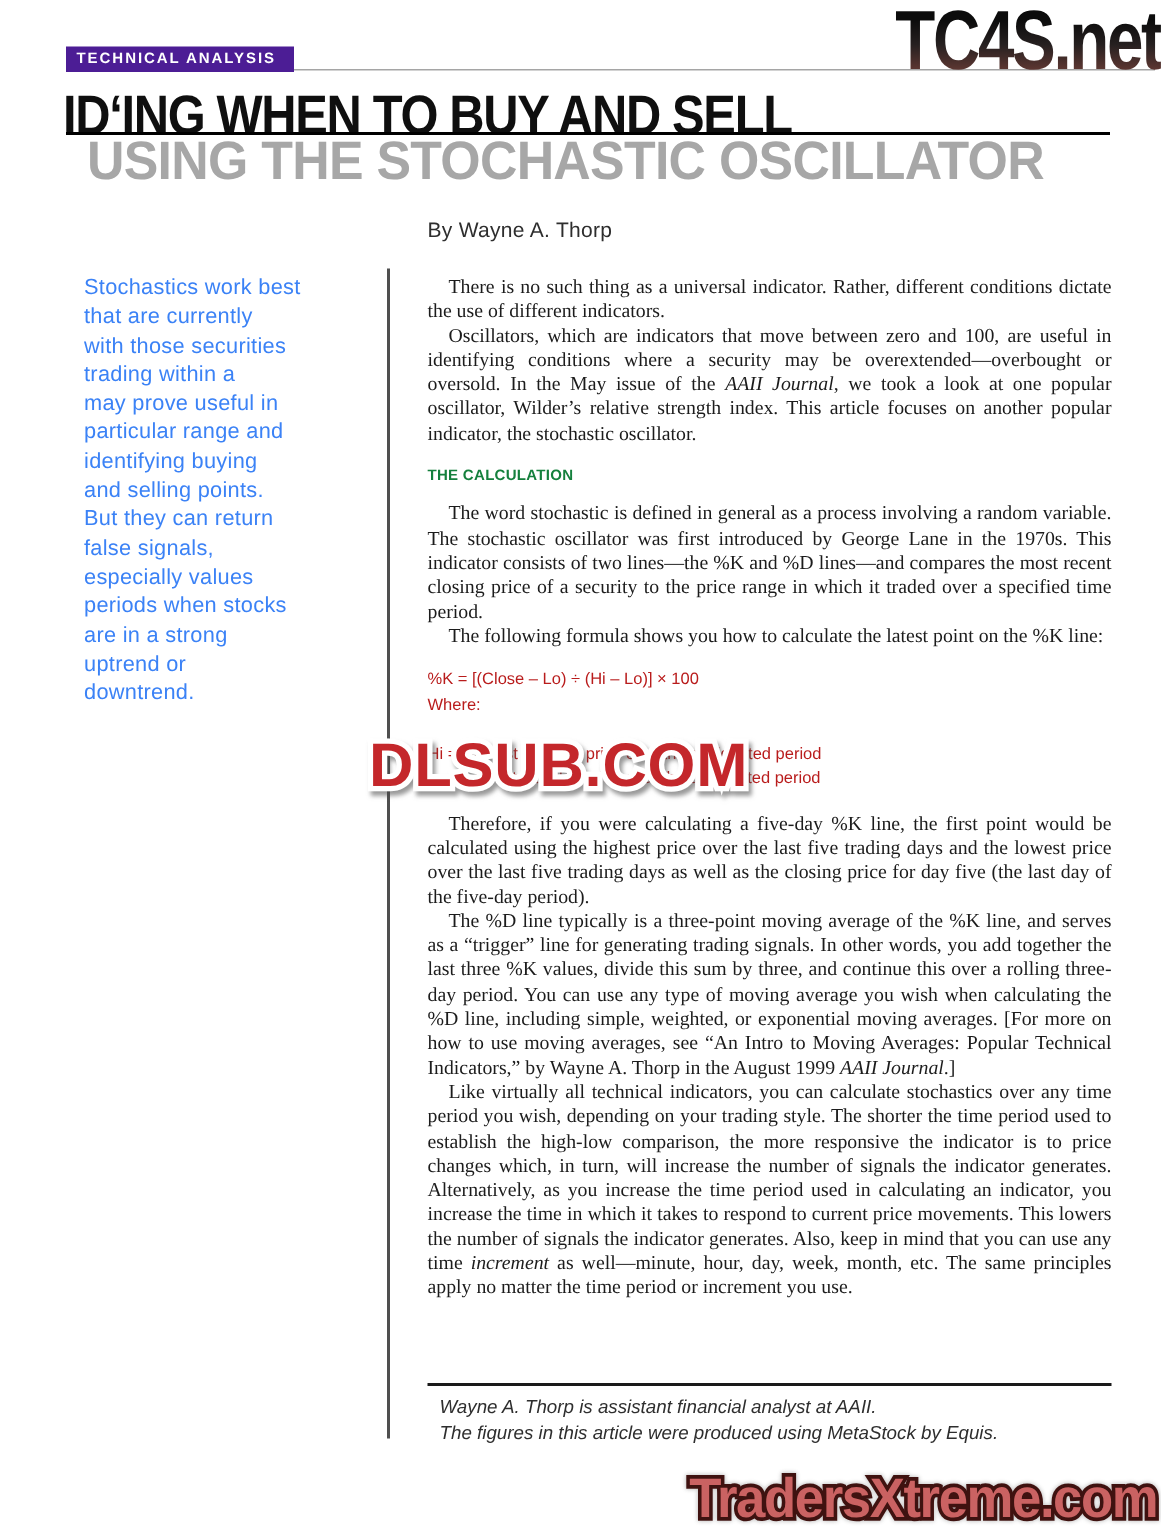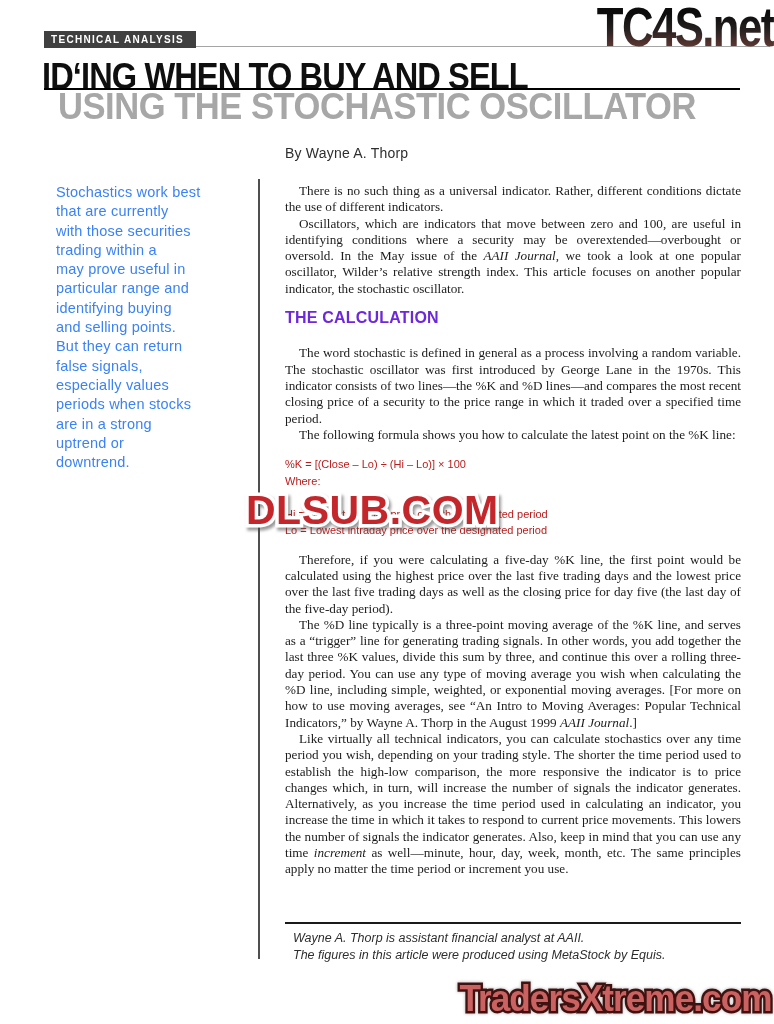--- a/index.html
+++ b/index.html
@@ -4,21 +4,21 @@
 <style>
   html,body{margin:0;padding:0;background:#e8e8e8;}
   .page{
     position:relative; width:774px; height:1024px; margin:0 auto;
     background:#ffffff; overflow:hidden;
     font-family:"Liberation Sans", sans-serif;
   }
   
   .kicker-box{
     position:absolute; left:44px; top:31px; width:152px; height:17px;
-    background:#404040; color:#ffffff; font-size:10px; font-weight:bold;
+    background:#4c1d95; color:#ffffff; font-size:10px; font-weight:bold;
     letter-spacing:1.3px; line-height:17px; padding-left:7px; box-sizing:border-box;
   }
   .kicker-line{
     position:absolute; left:196px; top:46px; width:574px; height:1px; background:#a5a5a5;
   }
   .page-title{
     position:absolute; left:42px; top:56px; width:740px;
     font-size:37px; font-weight:bold; color:#0f0f0f; letter-spacing:-1px;
     transform:scaleX(.88); transform-origin:left top; white-space:nowrap;
   }
@@ -45,22 +45,22 @@
   }
   
   .main-col{
     position:absolute; left:285px; top:183px; width:456px;
     font-family:"Liberation Serif", serif; font-size:13.2px; line-height:16.3px;
     color:#1c1c1c; text-align:justify; text-align-last:left;
   }
   .body-p{margin:0; text-indent:14px;}
   .it{font-style:italic;}
   .h2{
-    font-family:"Liberation Sans", sans-serif; font-size:16px; font-weight:bold;
-    color:#6d28d9; letter-spacing:.2px; margin:13px 0 19px; text-indent:0;
+    font-family:"Liberation Sans", sans-serif; font-size:10px; font-weight:bold;
+    color:#15803d; letter-spacing:.2px; margin:13px 0 8px; text-indent:0;
   }
   .formula{
     font-family:"Liberation Sans", sans-serif; font-size:11px; line-height:16.5px;
     color:#b91c1c; margin:13px 0 13px; text-align:center;
   }
   .formula-line{min-height:16.5px; white-space:nowrap;}
   
   .fn-rule{position:absolute; left:285px; top:922px; width:456px; height:2px; background:#1a1a1a;}
   .footnote{
     position:absolute; left:293px; top:930px; width:448px;

